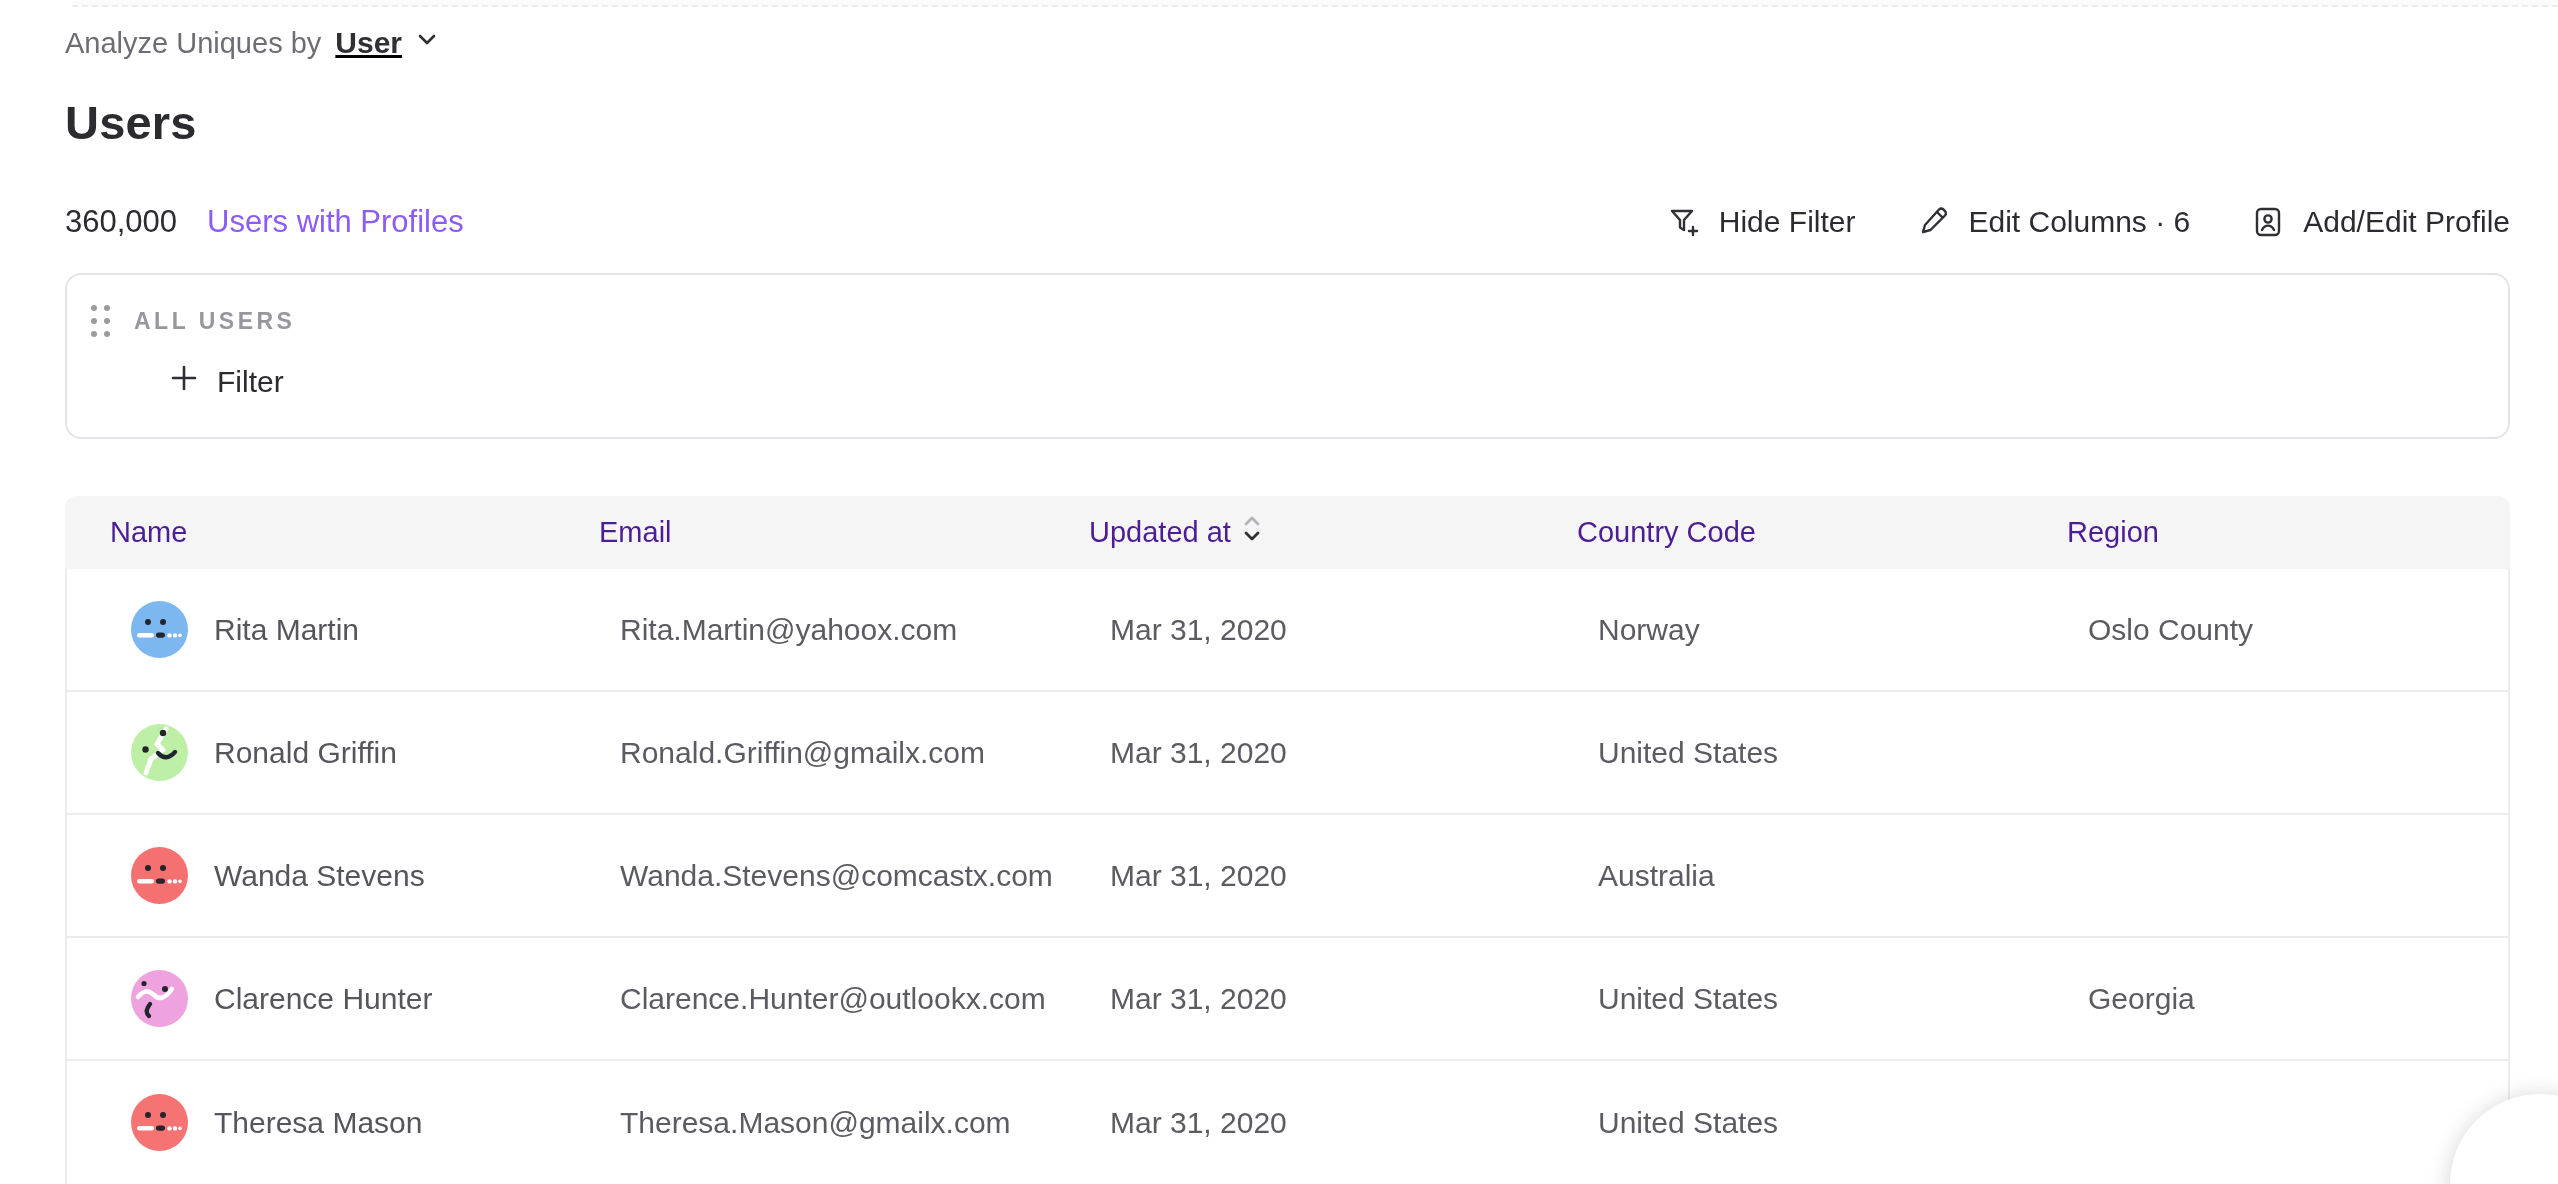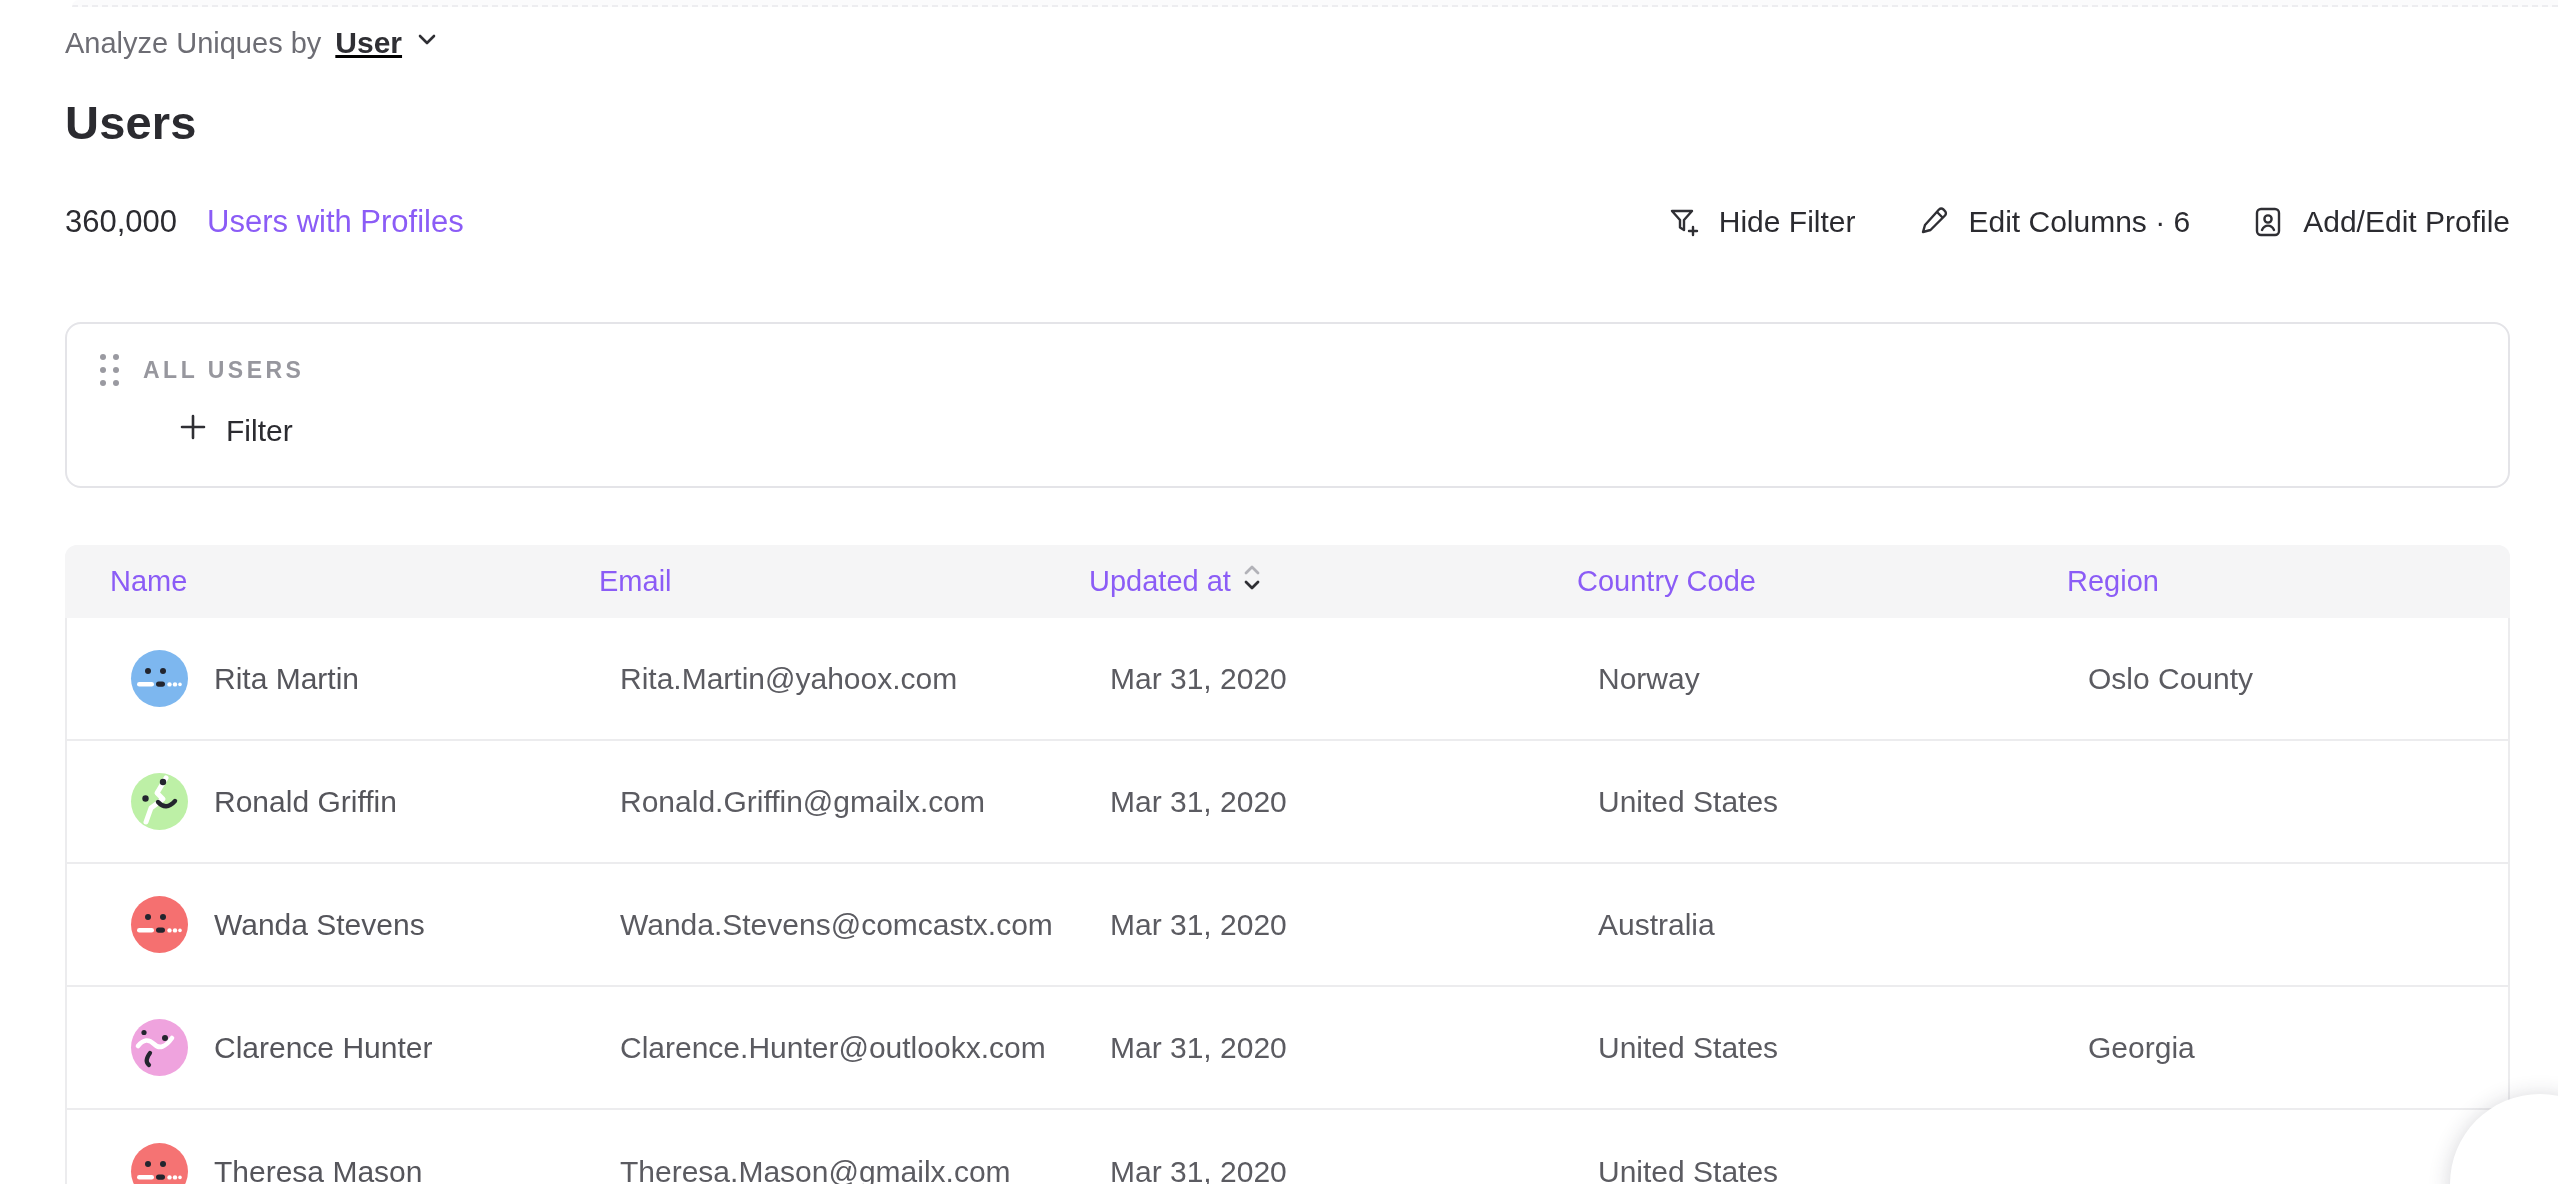--- a/index.html
+++ b/index.html
@@ -32,31 +32,31 @@
   .count-number { font-size: 31px; font-weight: 500; color: #2b2b30; }
   .count-label { font-size: 31px; font-weight: 500; color: #8b5cf6; }
   .toolbar { display: flex; align-items: center; gap: 60px; }
   .tool-btn { display: flex; align-items: center; gap: 17px; background: none; border: none; cursor: pointer; font-size: 30px; font-weight: 500; color: #2b2b30; font-family: inherit; }
   .tool-btn svg { display: block; }
   .search-box { display: flex; align-items: center; gap: 18px; width: 338px; height: 62px; background: #f3f3f5; border-radius: 14px; padding: 0 22px; }
   .search-box input { border: none; background: transparent; outline: none; font-size: 29px; color: #2f2f34; width: 100%; font-family: inherit; }
   .search-box input::placeholder { color: #9a9aa1; }
 
   
-  .filter-card { margin-top: 68px; height: 166px; border: 2px solid #e4e4e8; border-radius: 16px; padding: 28px 33px; }
+  .filter-card { margin-top: 19px; height: 166px; border: 2px solid #e4e4e8; border-radius: 16px; padding: 28px 24px; }
   .filter-card .group-row { display: flex; align-items: center; gap: 24px; height: 36px; }
   .drag-handle { display: grid; grid-template-columns: 6px 6px; grid-gap: 7px; cursor: grab; }
   .drag-handle i { width: 6px; height: 6px; border-radius: 50%; background: #9a9aa1; }
   .group-label { font-size: 23px; font-weight: 600; letter-spacing: 3.5px; color: #97979e; }
   .add-filter { margin-top: 24px; margin-left: 78px; display: flex; align-items: center; gap: 18px; background: none; border: none; cursor: pointer; font-size: 30px; font-weight: 500; color: #2b2b30; font-family: inherit; }
 
   
   .users-table { margin-top: 59px; border-left: 2px solid #ececee; border-right: 2px solid #ececee; border-radius: 14px 14px 0 0; }
   .thead { display: grid; grid-template-columns: 489px 490px 488px 490px 1fr; align-items: center; height: 73px; background: #f5f5f6; border-radius: 12px 12px 0 0; padding-left: 45px; margin: -2px -2px 0 -2px; }
-  .th { font-size: 29px; color: #8b5cf6; display: flex; align-items: center; gap: 10px; cursor: pointer; }
+  .th { font-size: 29px; color: #4c1d95; display: flex; align-items: center; gap: 10px; cursor: pointer; }
   .trow { display: grid; grid-template-columns: 489px 490px 488px 490px 1fr; align-items: center; height: 123px; padding-left: 64px; border-bottom: 2px solid #ececee; cursor: pointer; }
   .trow:last-child { border-bottom: none; }
   .cell-text { font-size: 30px; color: #5b5b61; }
   .name-cell { display: flex; align-items: center; gap: 26px; }
   .name-cell .cell-text { color: #55555b; }
   .avatar { position: relative; width: 57px; height: 57px; border-radius: 50%; flex: 0 0 57px; }
   .avatar svg.face { position: absolute; inset: 0; }
 
   
   .fab { position: absolute; right: -72px; bottom: -90px; width: 180px; height: 180px; border-radius: 50%; background: #ffffff; box-shadow: 0 2px 22px rgba(40,40,60,0.20); }

